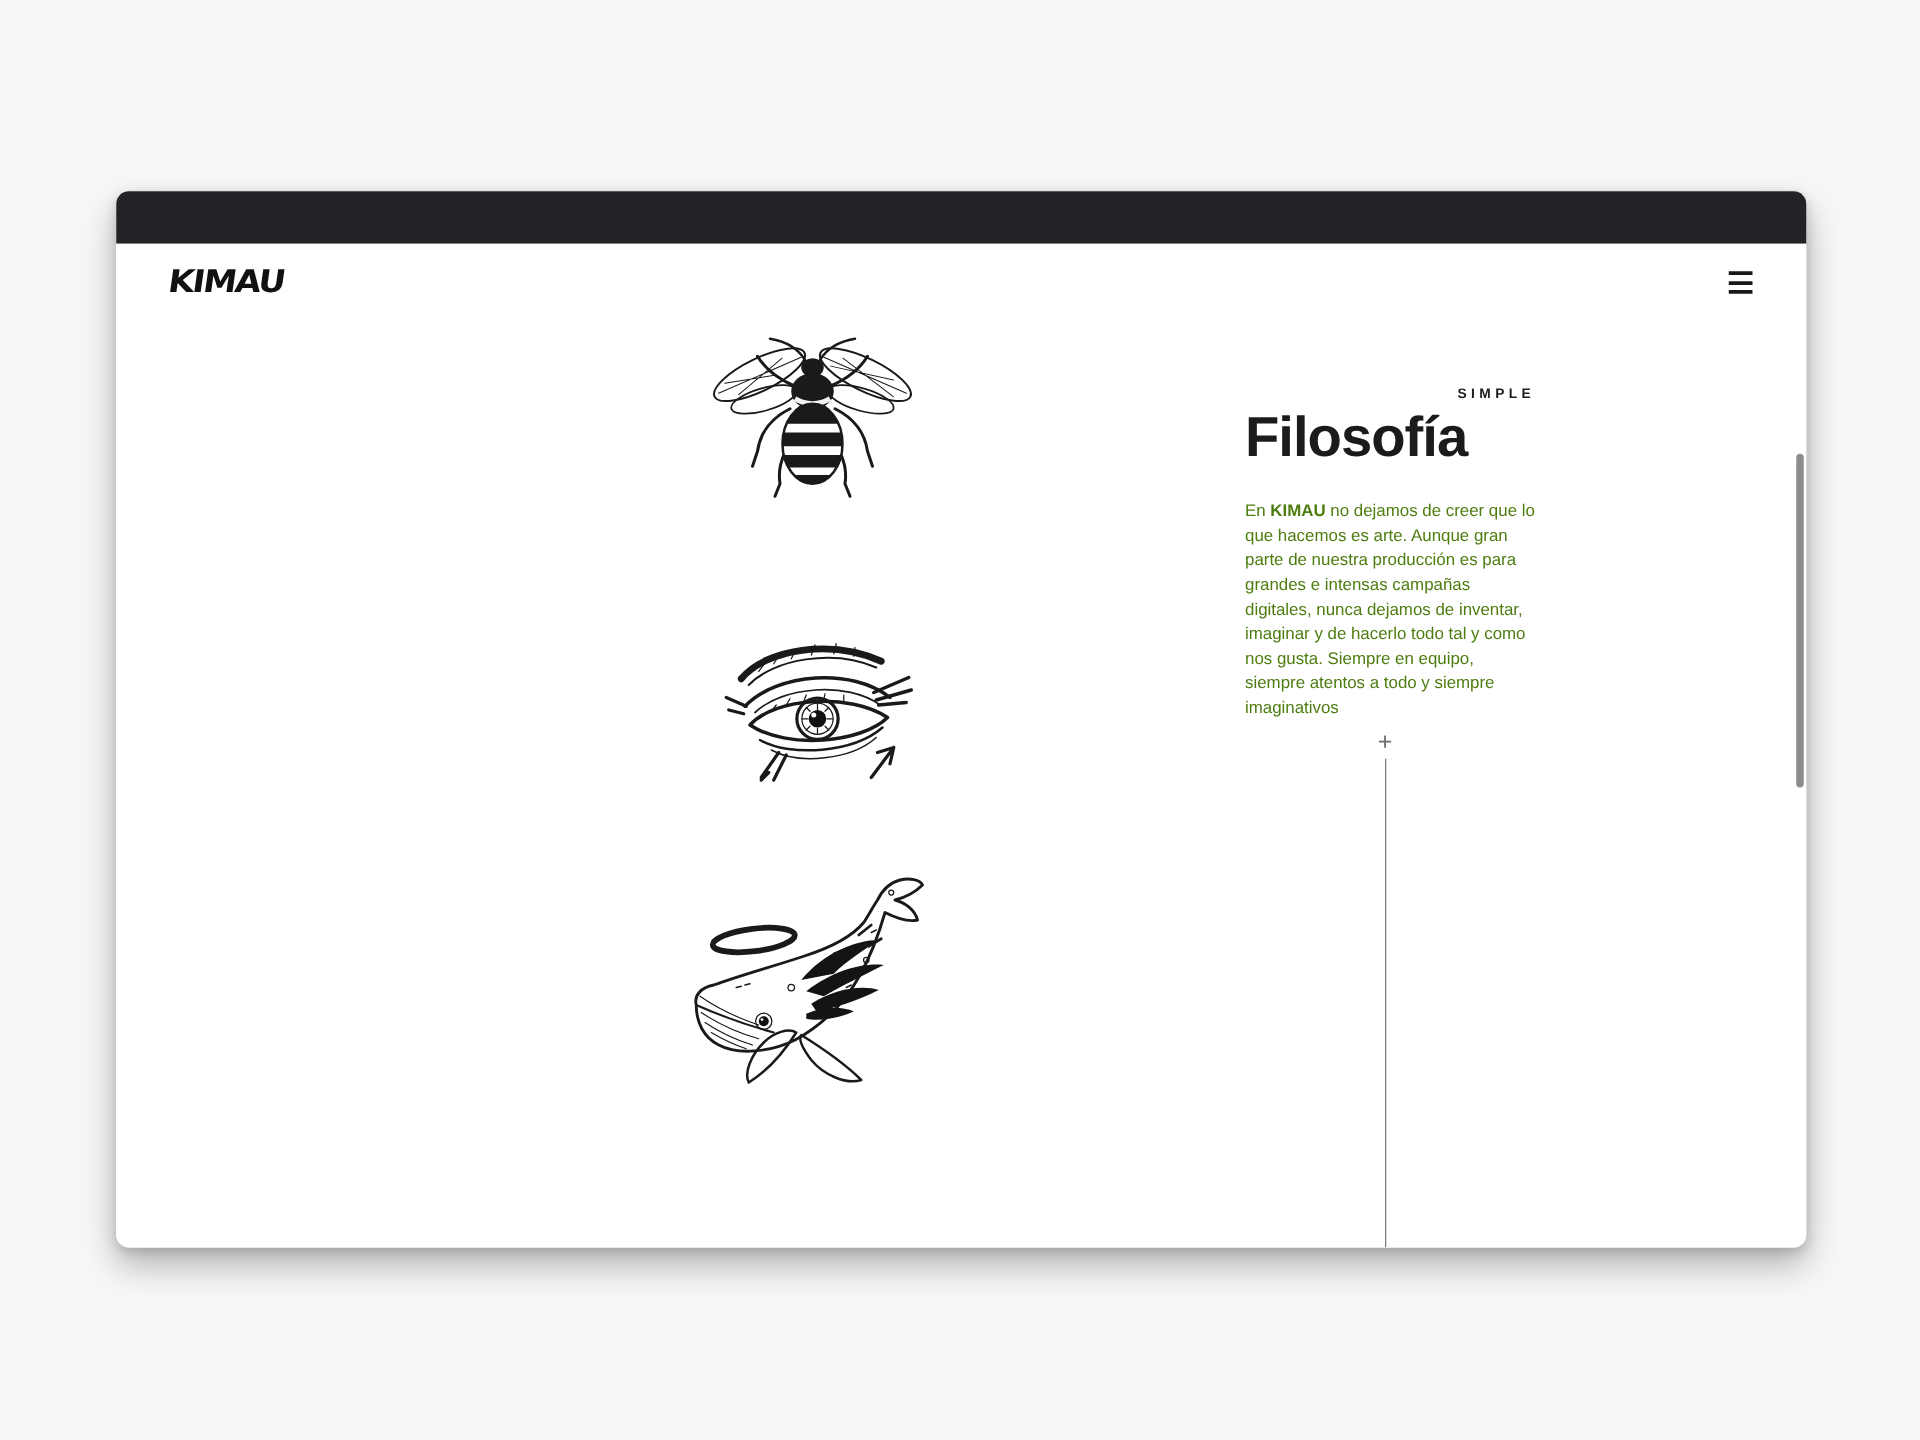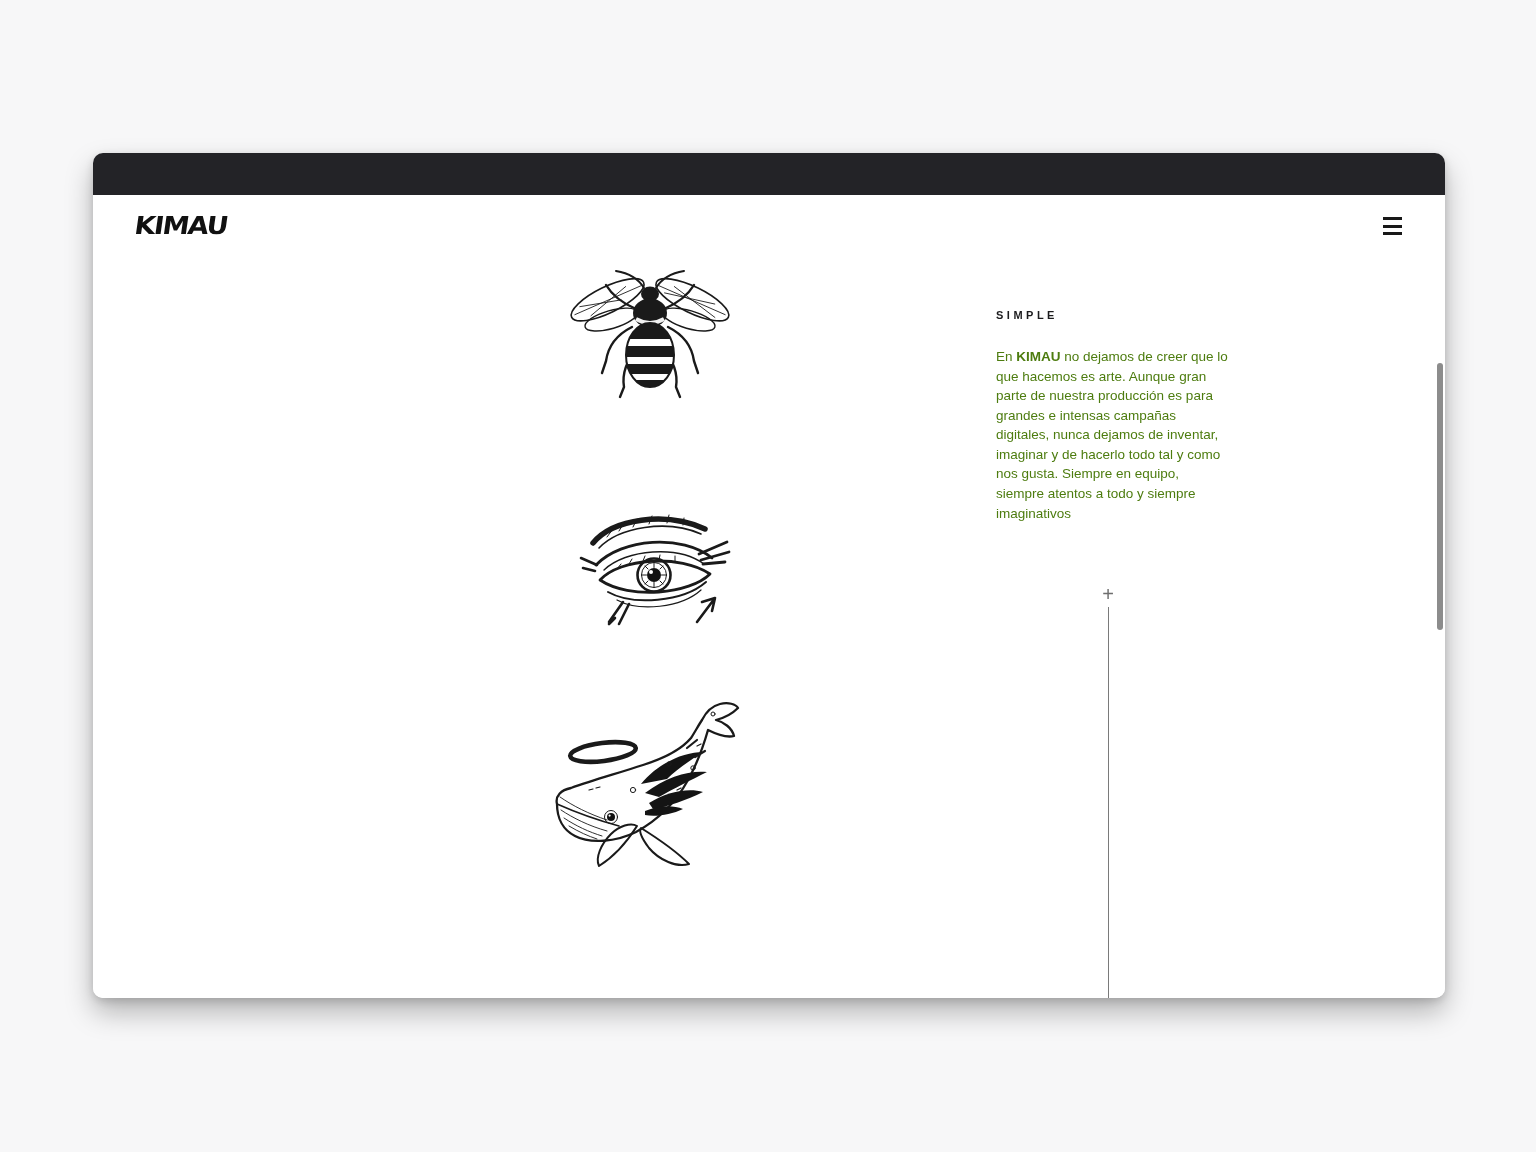--- a/index.html
+++ b/index.html
@@ -58,20 +58,21 @@
   .illus svg { display: block; width: 100%; height: 100%; }
   .illus-bee   { left: 466px; top: 70px;  width: 182px; height: 136px; }
   .illus-eye   { left: 484px; top: 306px; width: 154px; height: 126px; }
   .illus-whale { left: 452px; top: 505px; width: 202px; height: 176px; }
 
   
   .philosophy { position: absolute; left: 903px; top: 114px; width: 232px; }
   .eyebrow {
     font-size: 11px; font-weight: bold; letter-spacing: 3.5px;
     color: #1c1c1e;
+    text-align: right;
   }
   .title {
     margin-top: 5px;
     font-size: 45px; font-weight: bold; letter-spacing: -0.8px;
     color: #1b1b1d; line-height: 1.05;
   }
   .body-text {
     margin-top: 26px;
     font-size: 13.5px; line-height: 1.45; color: #4d7c0f;
   }
@@ -235,20 +236,21 @@
           <circle class="ink" stroke-width="1" cx="88" cy="90" r="2.6"></circle>
           <circle class="ink" stroke-width="1" cx="124" cy="64" r="2.2"></circle>
           <circle class="ink" stroke-width="1" cx="148" cy="68" r="2.2"></circle>
           <circle class="ink" stroke-width="1" cx="168" cy="14" r="2"></circle>
           <path class="ink" stroke-width="1.2" d="M44,90 l4,-1 m3,-1 l4,-1 M132,90 l4,-2 M152,46 l4,-2"></path>
         </svg>
       </figure>
 
       <section class="philosophy">
         <div class="eyebrow">SIMPLE</div>
+        <h1 class="title">Filosofía</h1>
         <p class="body-text"><span>En </span><b>KIMAU</b><span> no dejamos de creer que lo que hacemos es arte. Aunque gran parte de nuestra producción es para grandes e intensas campañas digitales, nunca dejamos de inventar, imaginar y de hacerlo todo tal y como nos gusta. Siempre en equipo, siempre atentos a todo y siempre imaginativos</span></p>
       </section>
 
       <div class="plus-marker">+</div>
       <div class="vline"></div>
 
     </div>
 
     <div class="scroll-thumb"></div>
 

